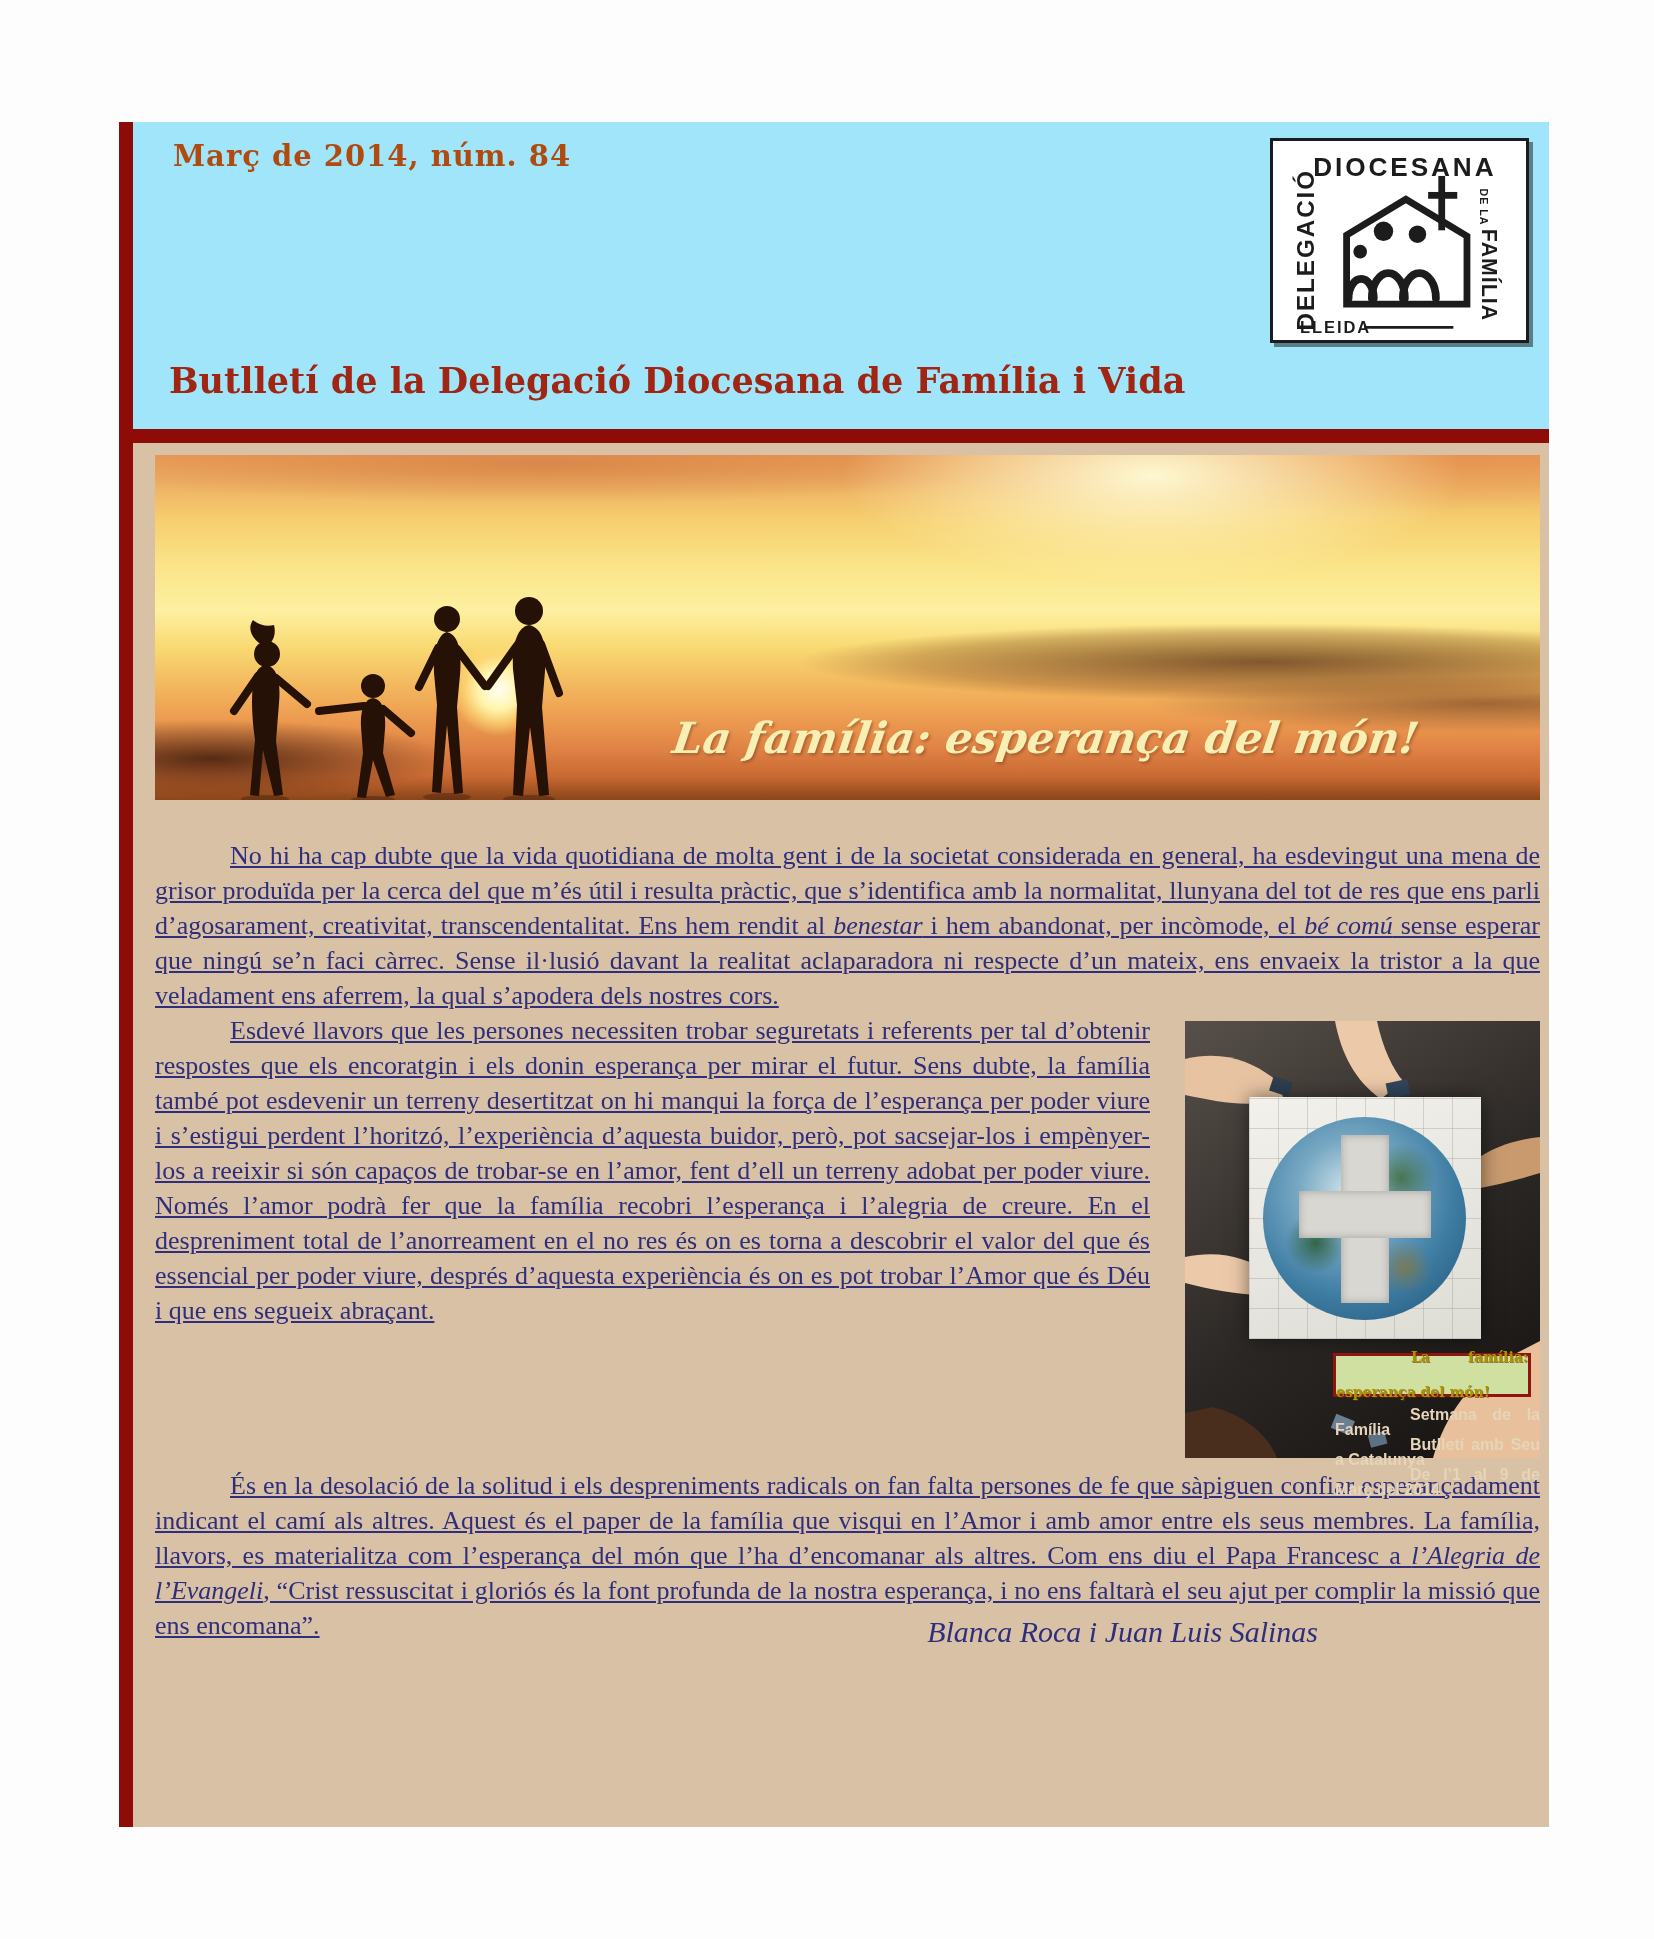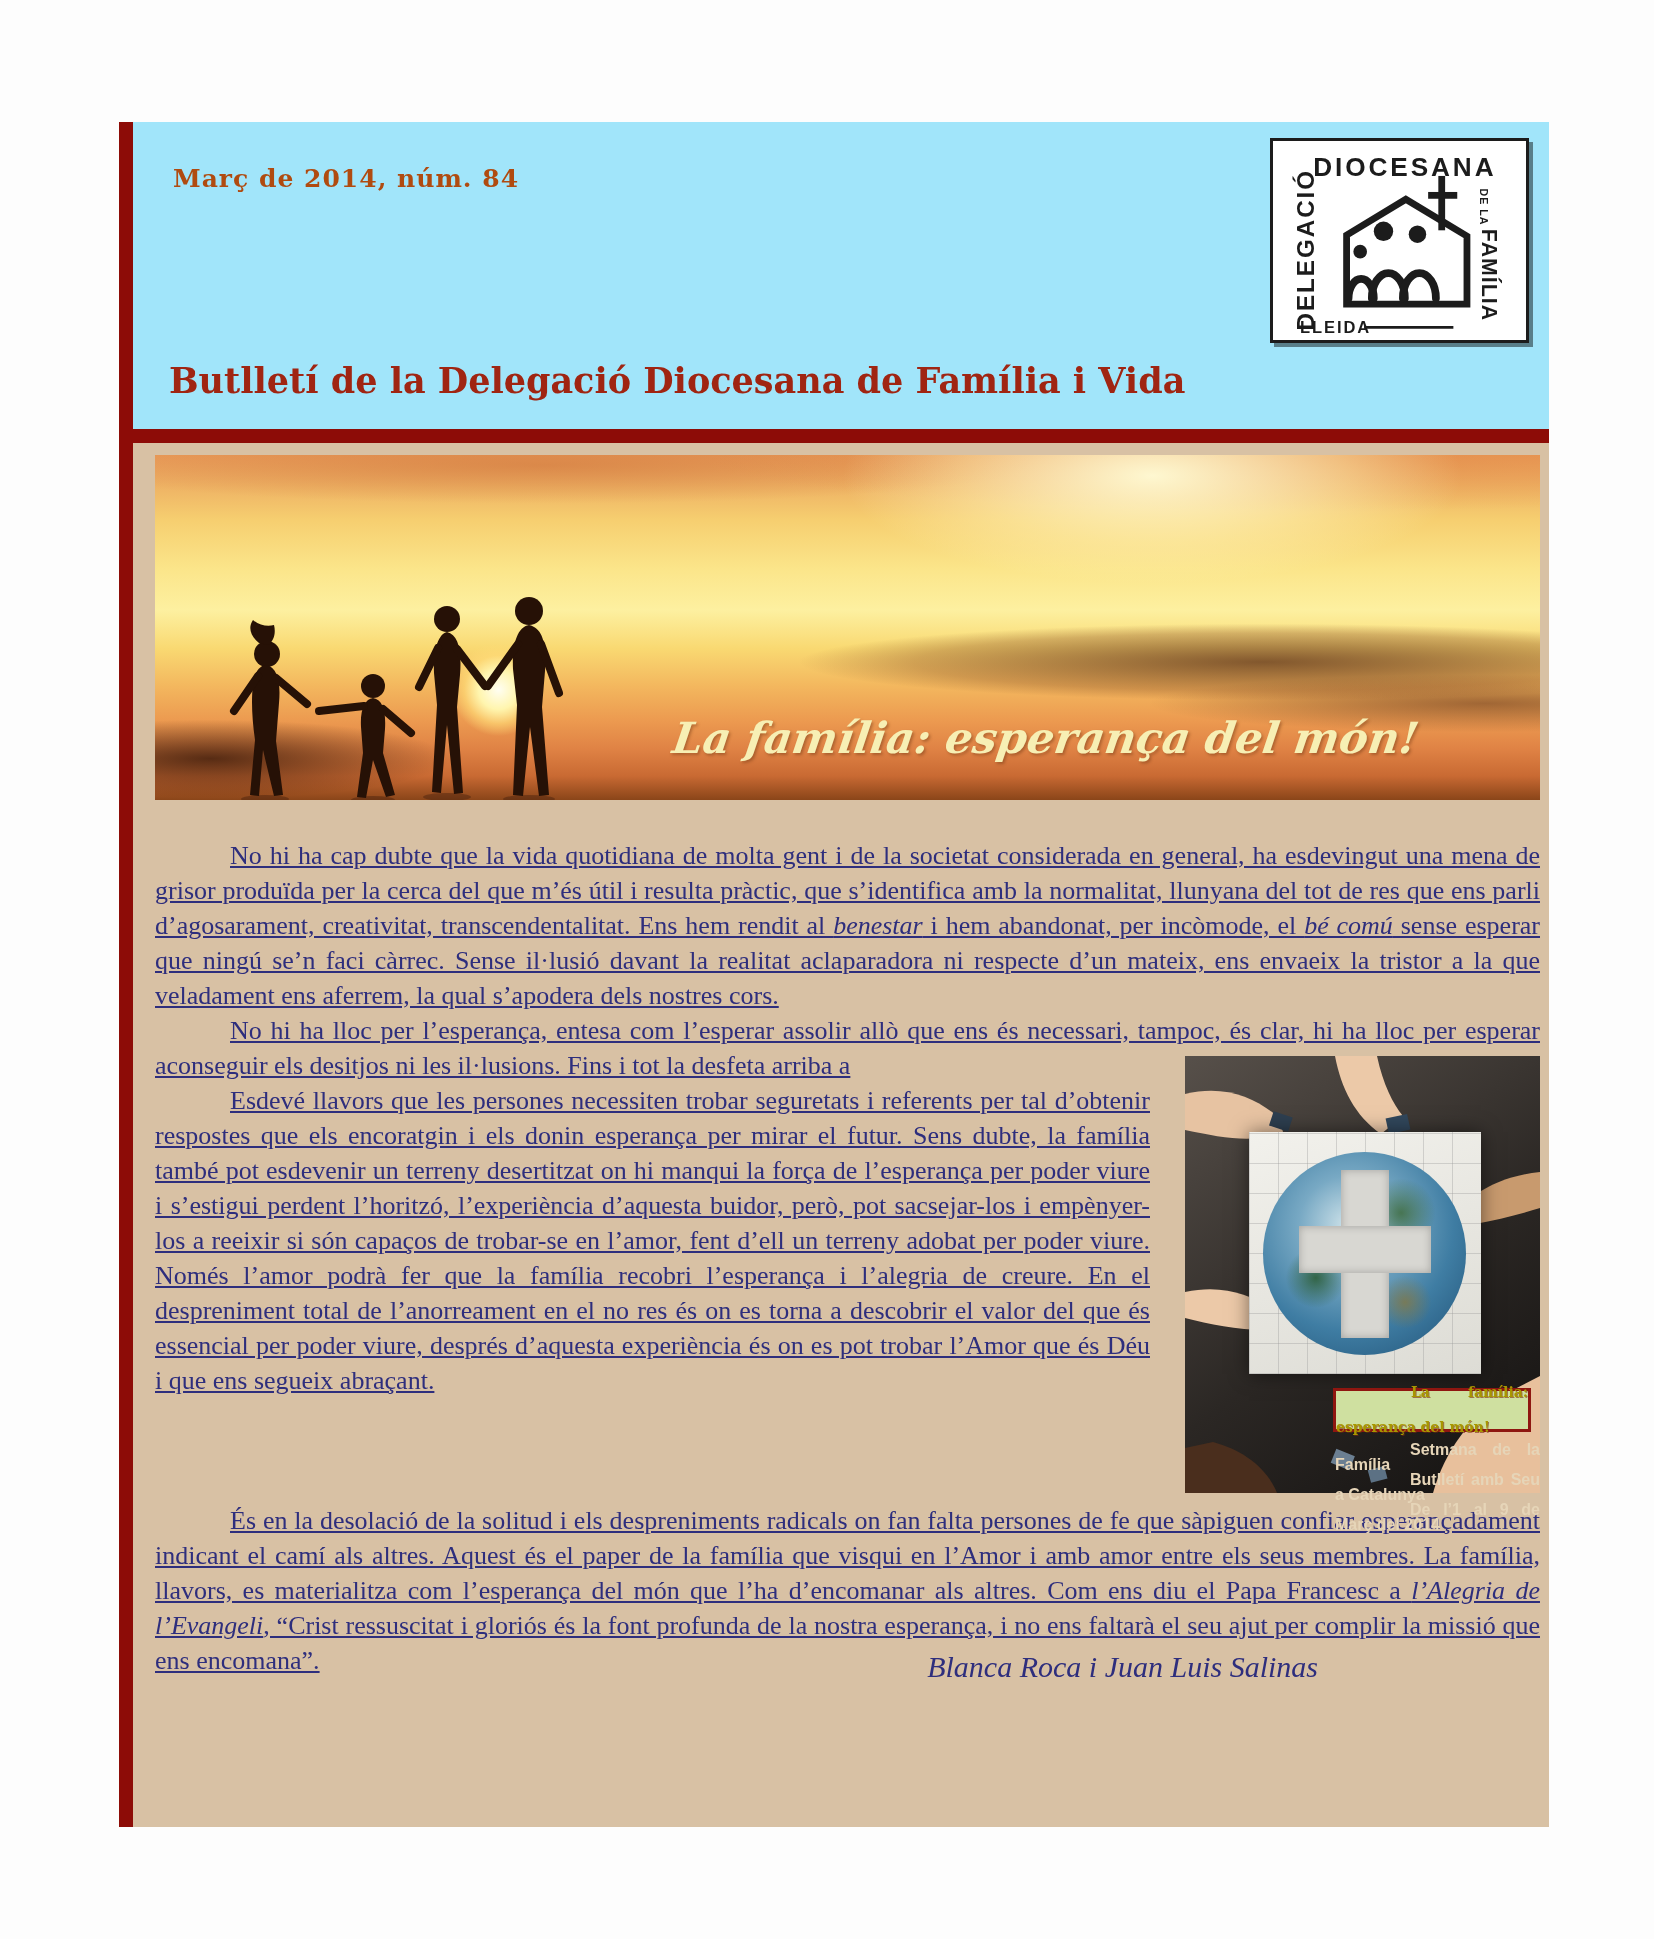--- a/index.html
+++ b/index.html
@@ -4,22 +4,22 @@
 <style>
   html,body{margin:0;padding:0;background:#ffffff;}
   .page{position:relative;width:1654px;height:1939px;background:#fdfdfd;overflow:hidden;
         font-family:"Liberation Serif",serif;}
   
   .red-bar{position:absolute;left:119px;top:122px;width:14px;height:1705px;background:#8d0c07;}
   .divider{position:absolute;left:119px;top:429px;width:1430px;height:14px;background:#8d0c07;}
 
   
   .masthead{position:absolute;left:133px;top:122px;width:1416px;height:307px;background:#a1e5fa;}
-  .issue{position:absolute;left:40px;top:42px;font-family:"DejaVu Serif",serif;font-weight:bold;
-         font-size:25px;letter-spacing:1px;color:#b04b10;}
+  .issue{position:absolute;left:40px;top:17px;font-family:"DejaVu Serif",serif;font-weight:bold;
+         font-size:29px;letter-spacing:1px;color:#b04b10;}
   .title{position:absolute;left:30px;top:78px;margin:0;font-family:"DejaVu Serif",serif;
          font-weight:bold;font-size:106px;letter-spacing:2px;color:#a0170d;
          text-shadow:6px 6px 1px rgba(155,125,100,0.85);}
   .subtitle{position:absolute;left:36px;top:238px;font-family:"DejaVu Serif",serif;font-weight:bold;
          font-size:35px;color:#a02512;}
   .logo{position:absolute;left:1137px;top:16px;width:259px;height:205px;background:#ffffff;
         border:3px solid #1c1c1c;box-shadow:4px 4px 0 rgba(0,0,0,0.45);box-sizing:border-box;}
   .logo svg{display:block;width:100%;height:100%;}
 
   
@@ -153,21 +153,21 @@
           <path d="M363,189 L333,231"></path>
           <path d="M386,189 L404,238"></path>
         </g>
       </svg>
       <div class="hero-slogan">La família: esperança del món!</div>
     </div>
 
     <div class="article">
       <p><span>No hi ha cap dubte que la vida quotidiana de molta gent i de la societat considerada en general, ha esdevingut una mena de grisor produïda per la cerca del que m’és útil i resulta pràctic, que s’identifica amb la normalitat, llunyana del tot de res que ens parli d’agosarament, creativitat, transcendentalitat. Ens hem rendit al </span><span class="ital">benestar</span><span> i hem abandonat, per incòmode, el </span><span class="ital">bé comú</span><span> sense esperar que ningú se’n faci càrrec. Sense il·lusió davant la realitat aclaparadora ni respecte d’un mateix, ens envaeix la tristor a la que veladament ens aferrem, la qual s’apodera dels nostres cors.</span></p>
 
-      <p><span>No hi ha lloc per l’esperança, entesa com l’esperar assolir allò que ens és necessari, tampoc, és clar, hi ha lloc per esperar aconseguir els desitjos ni les il·lusions. Fins i tot la desfeta arriba a </span><span class="poster">
+      <p><span class="poster">
             <svg class="layer" width="355" height="437" viewBox="0 0 355 437">
               <path d="M0,38 C40,28 72,42 94,62 L98,76 C70,88 38,82 0,74 Z" fill="#e7c3a2"></path>
               <rect x="86" y="58" width="20" height="15" fill="#2e3f50" transform="rotate(18 96 65)"></rect>
               <path d="M150,0 L192,0 C198,28 208,48 218,60 L196,78 C170,60 156,32 150,0 Z" fill="#ecc9a8"></path>
               <rect x="202" y="60" width="22" height="16" fill="#31475c" transform="rotate(-12 213 68)"></rect>
               <path d="M355,116 C318,120 294,134 280,148 L290,168 C312,164 336,158 355,152 Z" fill="#c89a6e"></path>
               <rect x="266" y="138" width="22" height="17" fill="#2e4358" transform="rotate(10 277 146)"></rect>
               <path d="M0,236 C36,228 64,238 86,252 L80,274 C52,274 24,268 0,262 Z" fill="#ecc9a8"></path>
               <rect x="80" y="248" width="20" height="15" fill="#3b5a74" transform="rotate(14 90 255)"></rect>
               <path d="M355,437 L248,437 C260,394 286,360 320,338 L355,320 Z" fill="#e8c09c"></path>

